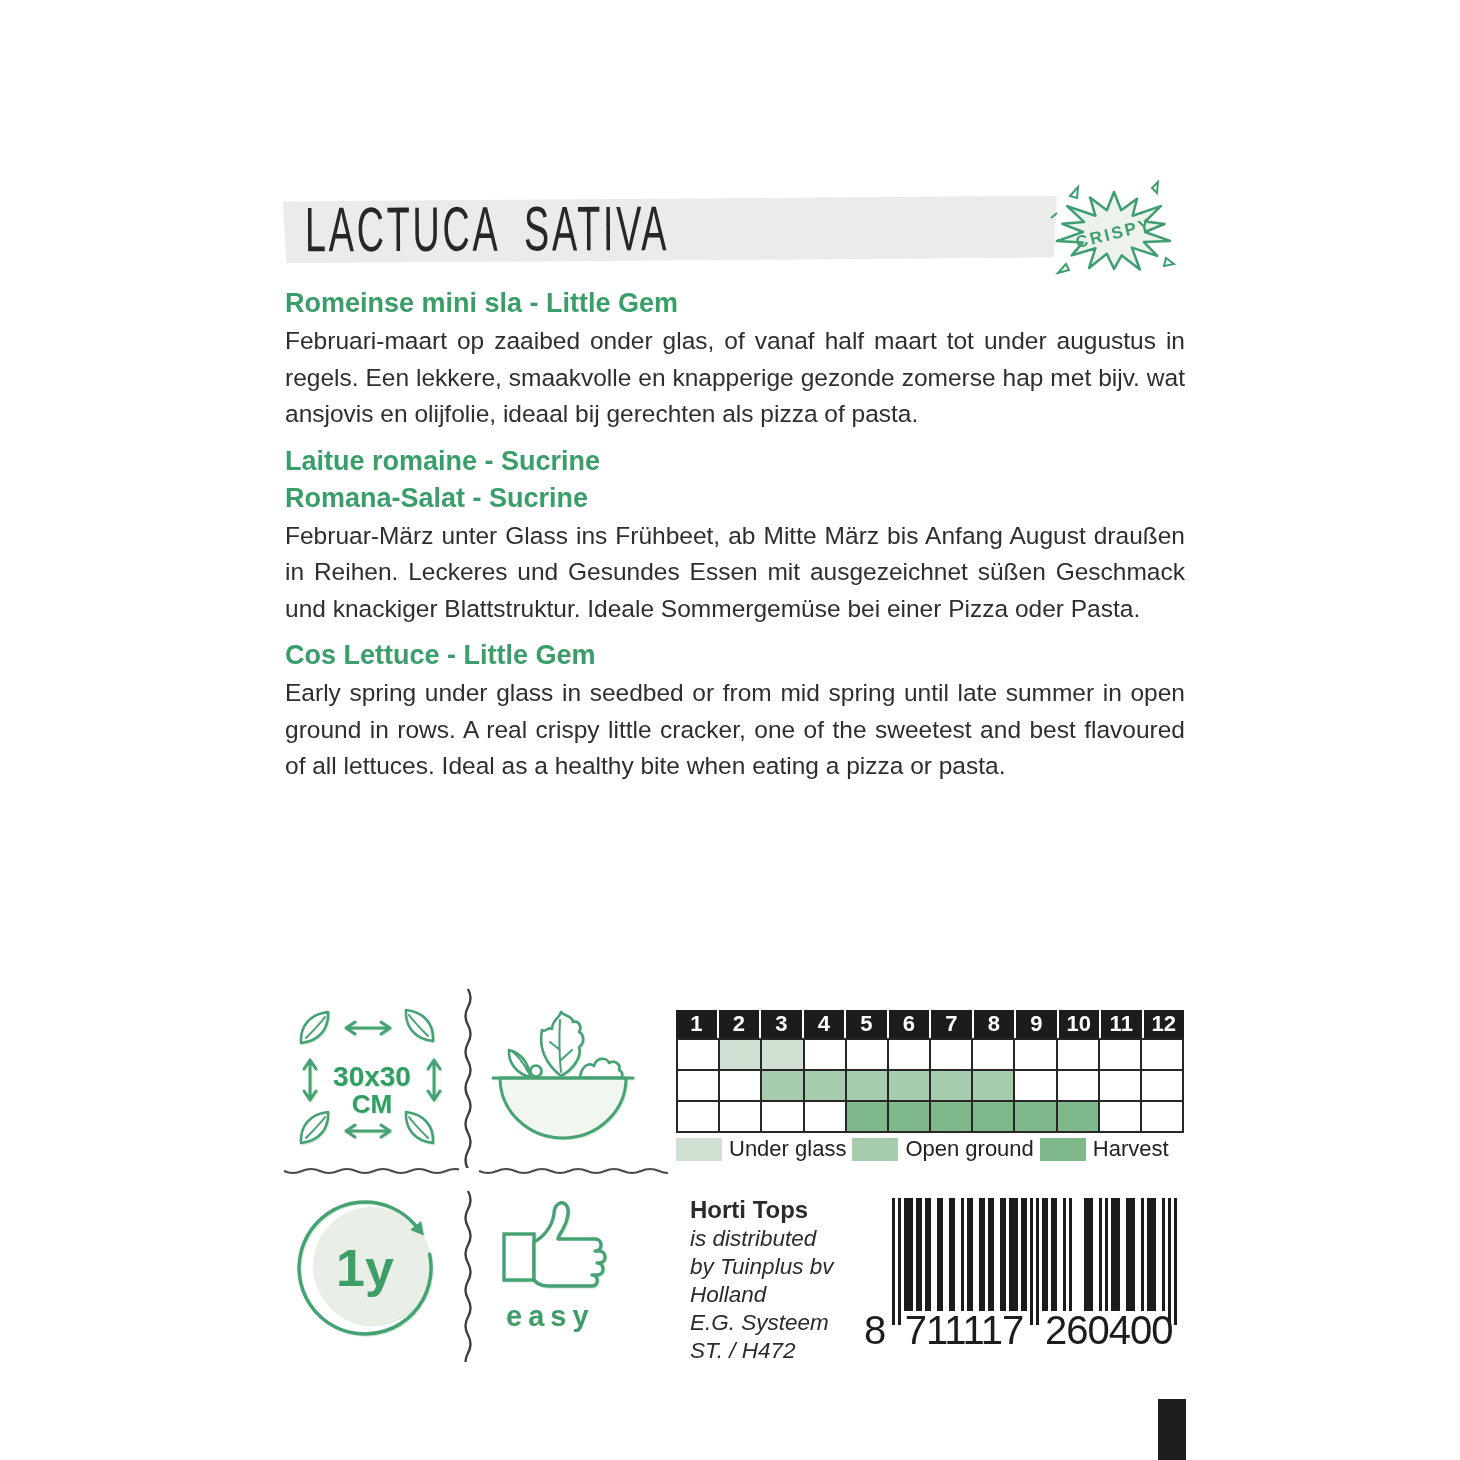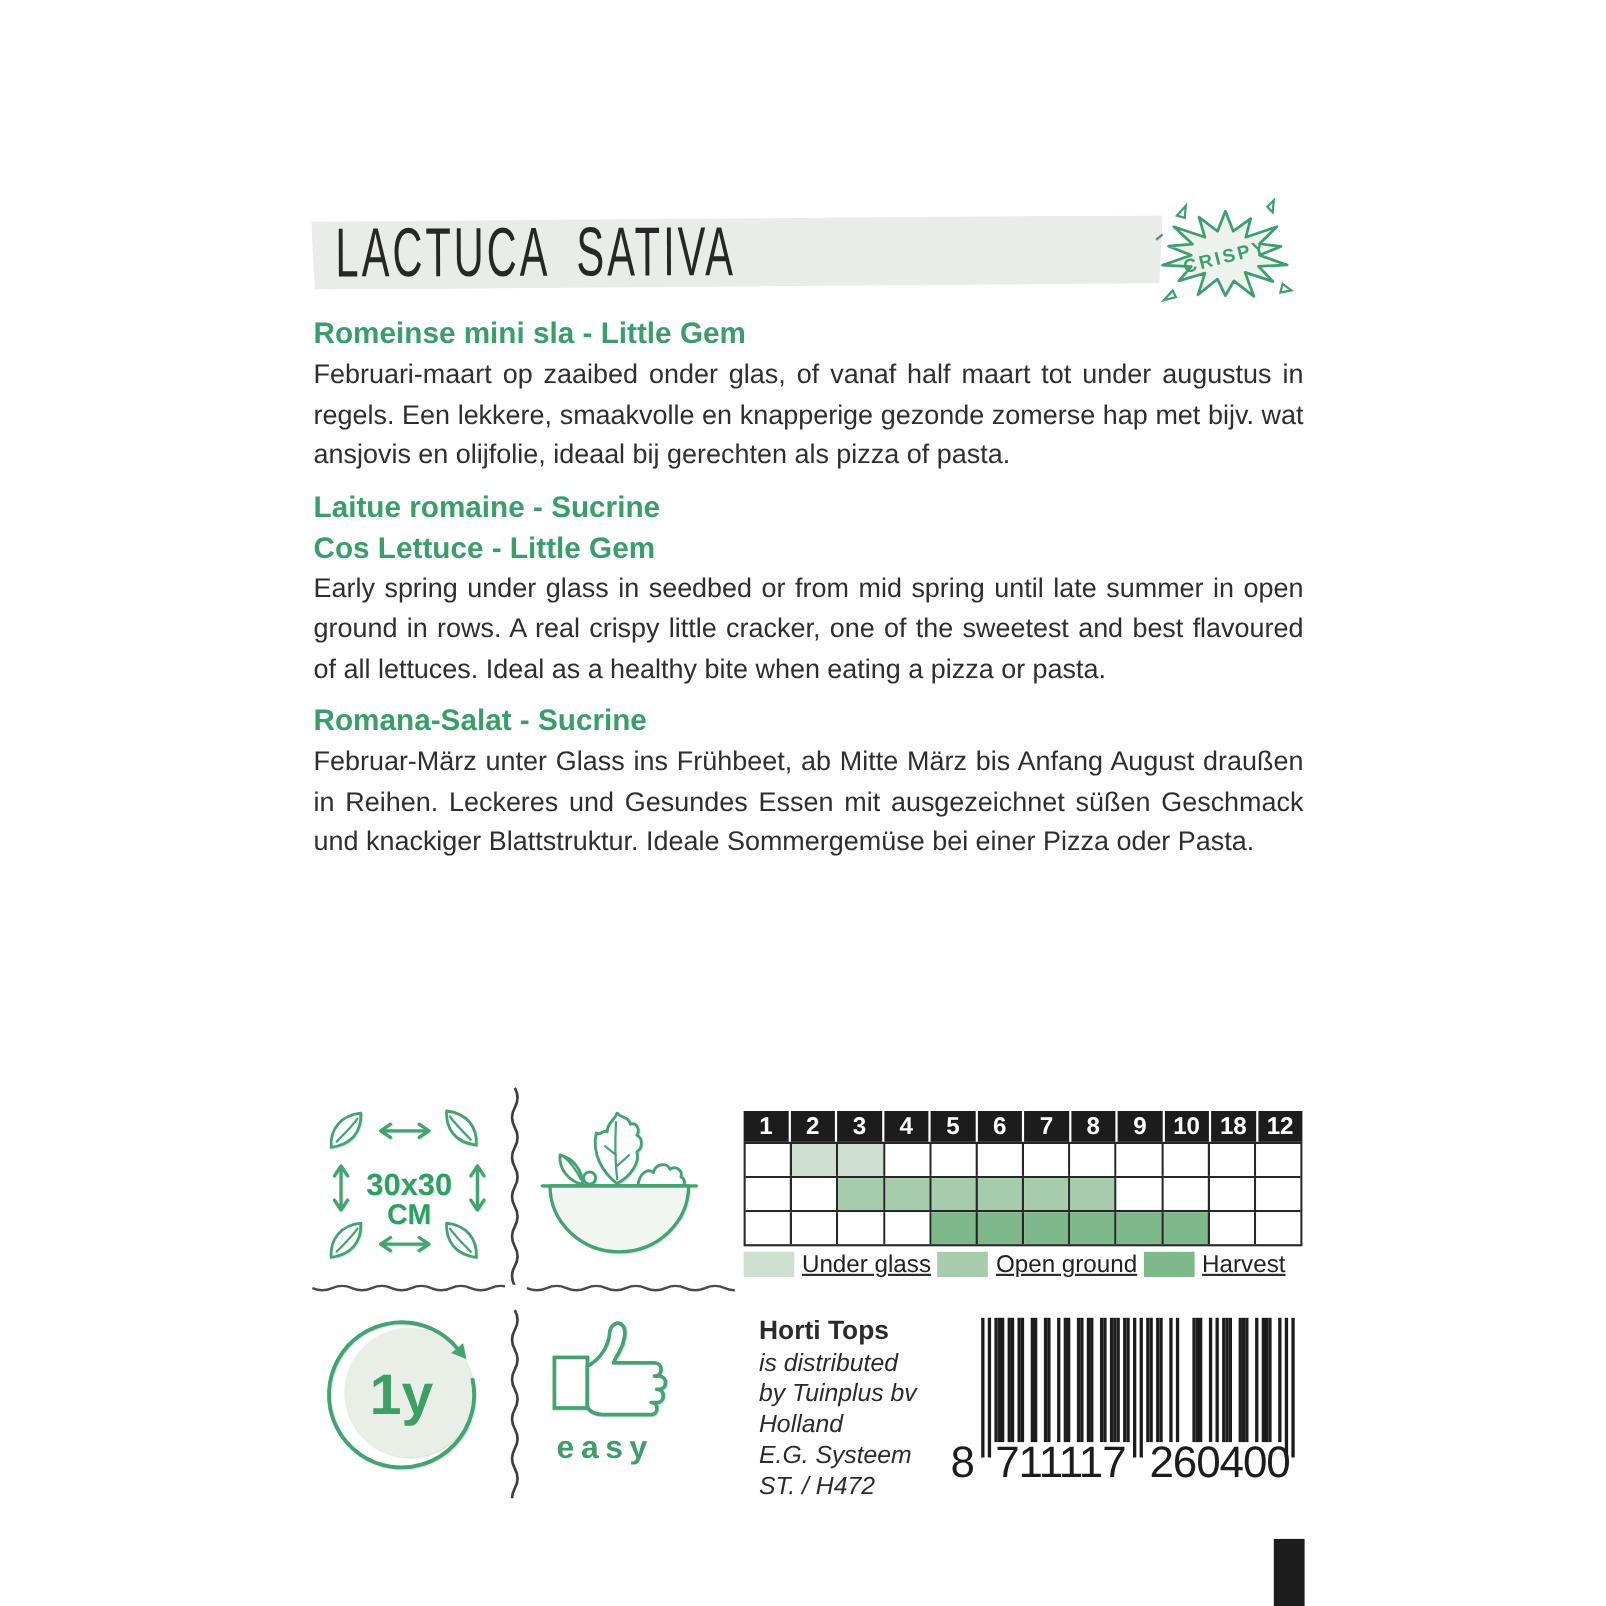--- a/index.html
+++ b/index.html
@@ -30,21 +30,21 @@
   
   .calendar{position:absolute;left:676px;top:1010px;width:508px;}
   .cal-head{display:flex;gap:2px;height:28px;}
   .cal-hcell{flex:1;background:#1c1c1c;color:#fff;font-weight:bold;font-size:22px;
           display:flex;align-items:center;justify-content:center;}
   .cal-grid{border:2px solid #272727;}
   .cal-row{display:flex;height:29px;border-bottom:2px solid #272727;}
   .cal-row:last-child{border-bottom:none;}
   .cal-cell{flex:1;border-right:2px solid #272727;background:#fff;}
   .cal-cell:last-child{border-right:none;}
-  .cal-legend{position:absolute;left:676px;top:1136px;width:508px;display:flex;align-items:center;text-decoration:underline;}
+  .cal-legend{position:absolute;left:676px;top:1136px;width:508px;display:flex;align-items:center;}
   .leg-item{display:flex;align-items:center;margin-right:6px;}
   .leg-swatch{width:46px;height:23px;margin-right:7px;flex:none;}
   .leg-label{font-size:22px;color:#222;white-space:nowrap;}
 
   
   .distributor{position:absolute;left:690px;top:1194px;width:200px;color:#2b2b2b;}
   .dist-name{font-size:24px;font-weight:bold;line-height:31px;}
   .dist-line{font-size:22.5px;line-height:28px;font-style:italic;}
 
   
@@ -85,26 +85,26 @@
 
   <div class="text-col">
     <div>
       <h2 class="sec-h">Romeinse mini sla - Little Gem</h2>
       <p class="sec-p">Februari-maart op zaaibed onder glas, of vanaf half maart tot under augustus in regels. Een lekkere, smaakvolle en knapperige gezonde zomerse hap met bijv. wat ansjovis en olijfolie, ideaal bij gerechten als pizza of pasta.</p>
     </div>
     <div>
       <h2 class="sec-h">Laitue romaine - Sucrine</h2>
     </div>
     <div>
+      <h2 class="sec-h">Romana-Salat - Sucrine</h2>
+      <p class="sec-p">Februar-März unter Glass ins Frühbeet, ab Mitte März bis Anfang August draußen in Reihen. Leckeres und Gesundes Essen mit ausgezeichnet süßen Geschmack und knackiger Blattstruktur. Ideale Sommergemüse bei einer Pizza oder Pasta.</p>
+    </div>
+    <div>
       <h2 class="sec-h">Cos Lettuce - Little Gem</h2>
       <p class="sec-p">Early spring under glass in seedbed or from mid spring until late summer in open ground in rows. A real crispy little cracker, one of the sweetest and best flavoured of all lettuces. Ideal as a healthy bite when eating a pizza or pasta.</p>
-    </div>
-    <div>
-      <h2 class="sec-h">Romana-Salat - Sucrine</h2>
-      <p class="sec-p">Februar-März unter Glass ins Frühbeet, ab Mitte März bis Anfang August draußen in Reihen. Leckeres und Gesundes Essen mit ausgezeichnet süßen Geschmack und knackiger Blattstruktur. Ideale Sommergemüse bei einer Pizza oder Pasta.</p>
     </div>
   </div>
 
   <svg class="icon-svg" style="left:288px;top:998px;" width="168" height="168" viewBox="0 0 168 168">
     <defs>
       <g id="leaf">
         <path class="grn-fill" d="M30,2 C12,4 2,16 3,33 C21,31 31,19 30,2 Z"></path>
         <path class="grn" style="stroke-width:2" d="M8,28 C14,22 22,14 27,7"></path>
       </g>
     </defs>
@@ -154,21 +154,21 @@
         <div class="cal-hcell">1</div>
         <div class="cal-hcell">2</div>
         <div class="cal-hcell">3</div>
         <div class="cal-hcell">4</div>
         <div class="cal-hcell">5</div>
         <div class="cal-hcell">6</div>
         <div class="cal-hcell">7</div>
         <div class="cal-hcell">8</div>
         <div class="cal-hcell">9</div>
         <div class="cal-hcell">10</div>
-        <div class="cal-hcell">18</div>
+        <div class="cal-hcell">11</div>
         <div class="cal-hcell">12</div>
       </div>
     <div class="cal-grid">
         <div class="cal-row">
           <div class="cal-cell"></div>
           <div class="cal-cell" style="background: rgb(207, 224, 210);"></div>
           <div class="cal-cell" style="background: rgb(207, 224, 210);"></div>
           <div class="cal-cell"></div>
           <div class="cal-cell"></div>
           <div class="cal-cell"></div>

